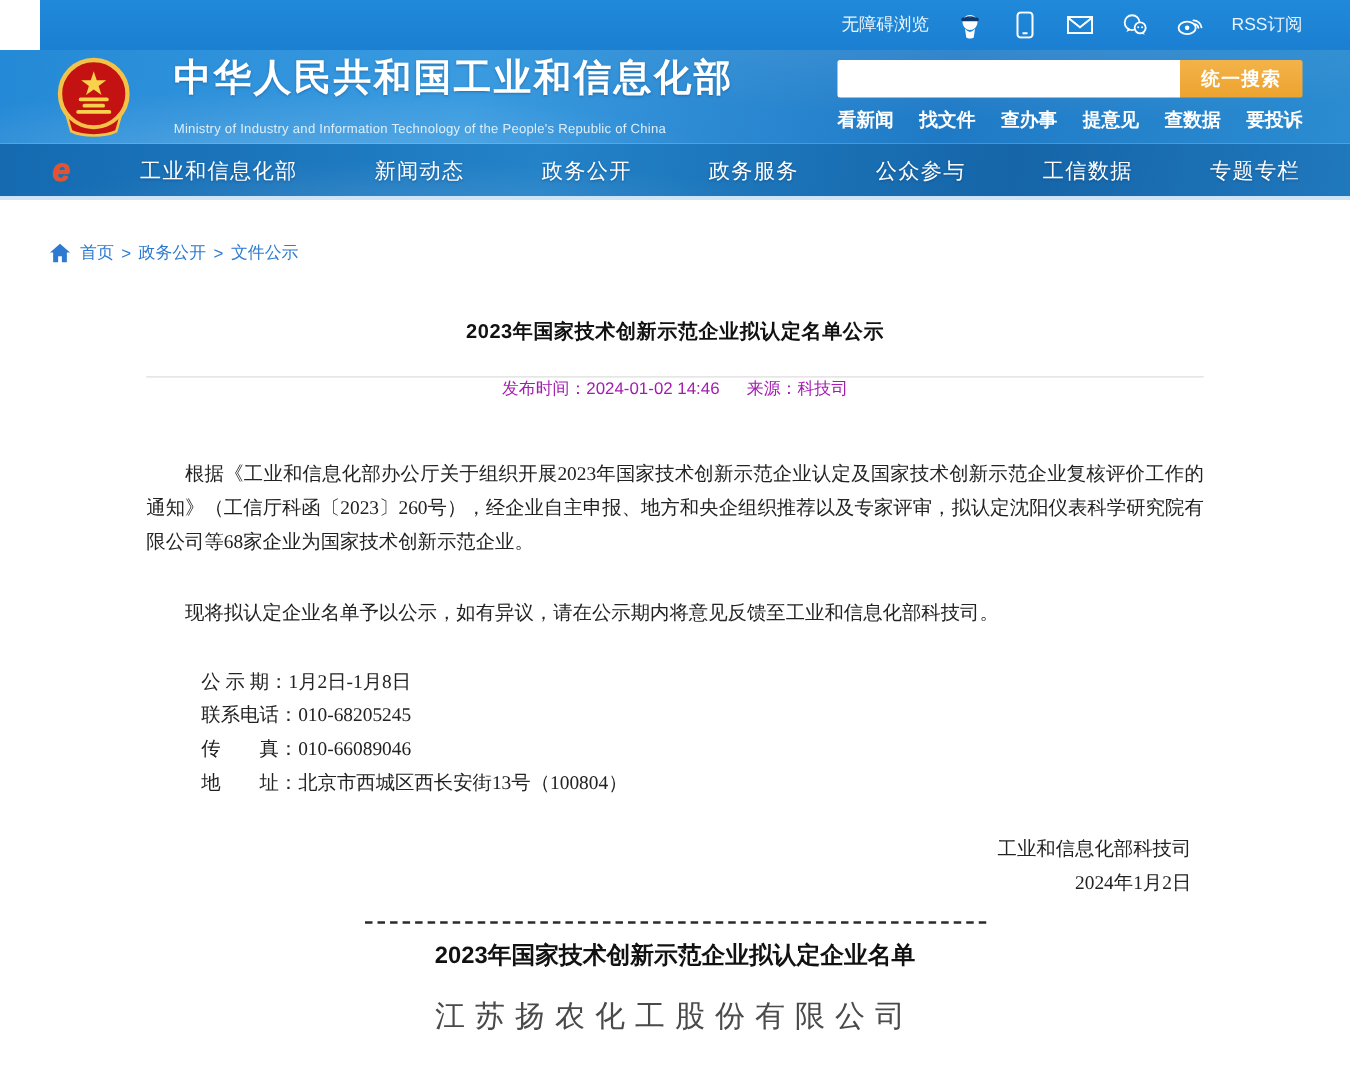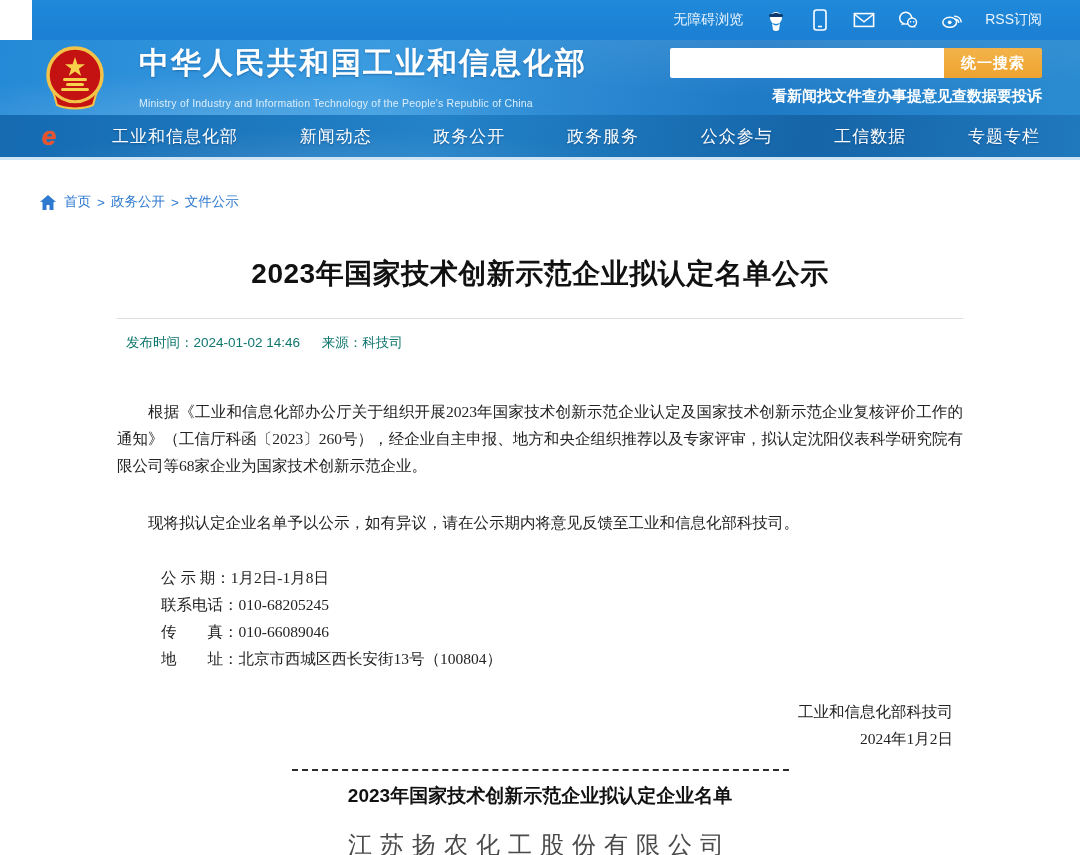--- a/index.html
+++ b/index.html
@@ -42,21 +42,21 @@
   .search-input {
     flex:1; border:none; outline:none; height:30px; padding:0 10px;
     font-size:14px; background:#ffffff; border-radius:2px 0 0 2px;
   }
   .search-btn {
     width:98px; height:30px; border:none; cursor:pointer;
     background:linear-gradient(180deg,#f3b34a,#eda32f); color:#ffffff;
     font-size:15px; font-weight:bold; letter-spacing:1px; border-radius:0 2px 2px 0;
     font-family:inherit;
   }
-  .quicklinks { display:flex; justify-content:flex-end; margin-top:9px; }
+  .quicklinks { display:flex; justify-content:space-between; margin-top:9px; }
   .quicklinks a { color:#ffffff; font-size:15px; font-weight:bold; text-decoration:none; cursor:pointer; }
   
   .nav {
     height:45px;
     background:
       radial-gradient(ellipse 500px 60px at 30% 120%, rgba(255,255,255,0.10), rgba(255,255,255,0) 60%),
       linear-gradient(100deg,#156ab0 0%,#2382c8 40%,#1565a8 75%,#2078bd 100%);
     border-bottom:3px solid #cfe4f5;
     display:flex; align-items:center;
   }
@@ -75,25 +75,25 @@
   .breadcrumb {
     margin:33px 0 0 40px; display:flex; align-items:center; gap:6px;
     font-size:13.5px; color:#2e7ad0;
   }
   .breadcrumb a { color:#2e7ad0; text-decoration:none; cursor:pointer; }
   .breadcrumb .sep { color:#2e7ad0; }
   .crumb-home { width:16px; height:15px; margin-right:2px; }
   
   .article { width:846px; margin:0 auto; padding:0 0 20px 0; }
   .article-title {
-    margin-top:44px; text-align:center; font-size:28px; font-weight:bold;
+    margin-top:44px; text-align:center; font-size:16px; font-weight:bold;
     color:#111111; letter-spacing:0.5px;
   }
   .title-rule { border:none; border-top:1px solid #dedede; margin-top:25px; }
-  .meta { margin-top:15px; font-size:13.5px; color:#0f766e; }
+  .meta { text-align:center; font-size:13.5px; color:#a21caf; }
   .meta span { margin:0 9px; }
   .body-text { font-family:"Liberation Serif","DejaVu Serif",serif; color:#222222; }
   .para {
     margin-top:30px; font-size:15.5px; line-height:27px;
     text-align:justify; text-indent:2em;
   }
   .para.first { margin-top:46px; }
   .info-block { margin-top:28px; padding-left:44px; }
   .info-line { font-size:15.5px; line-height:27px; color:#222222; }
   .signoff { margin-top:26px; text-align:right; padding-right:10px; }

